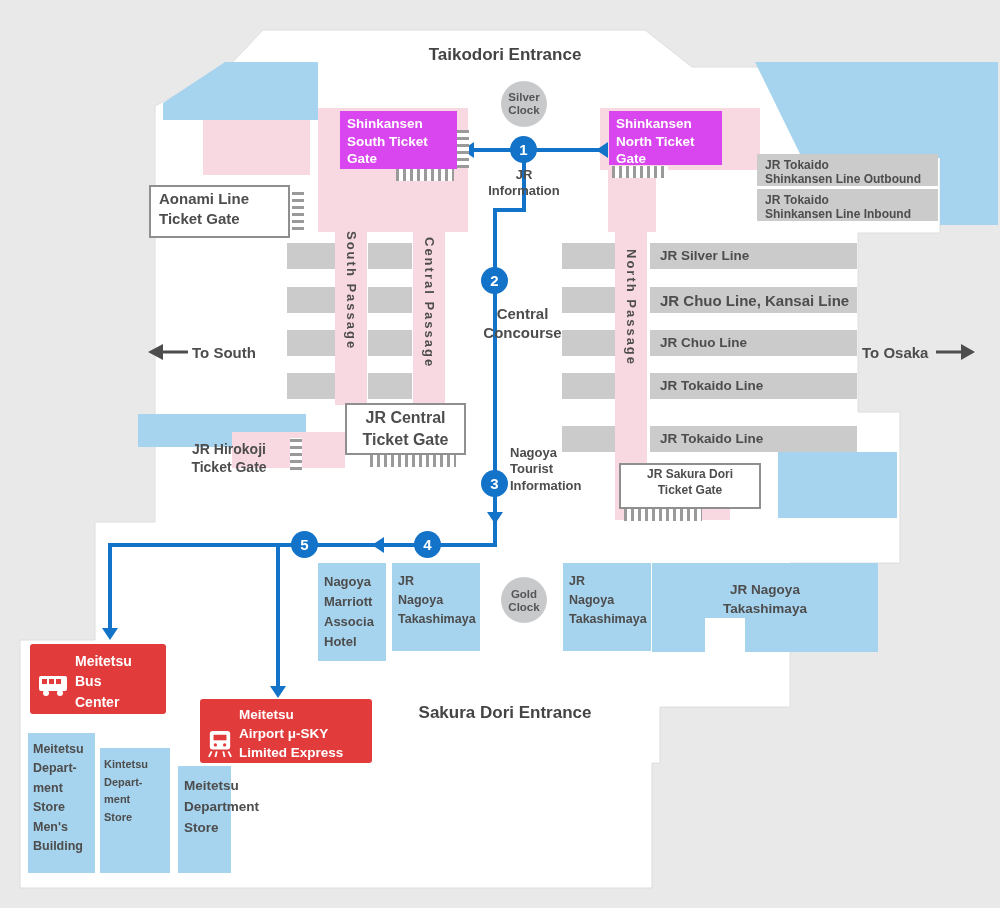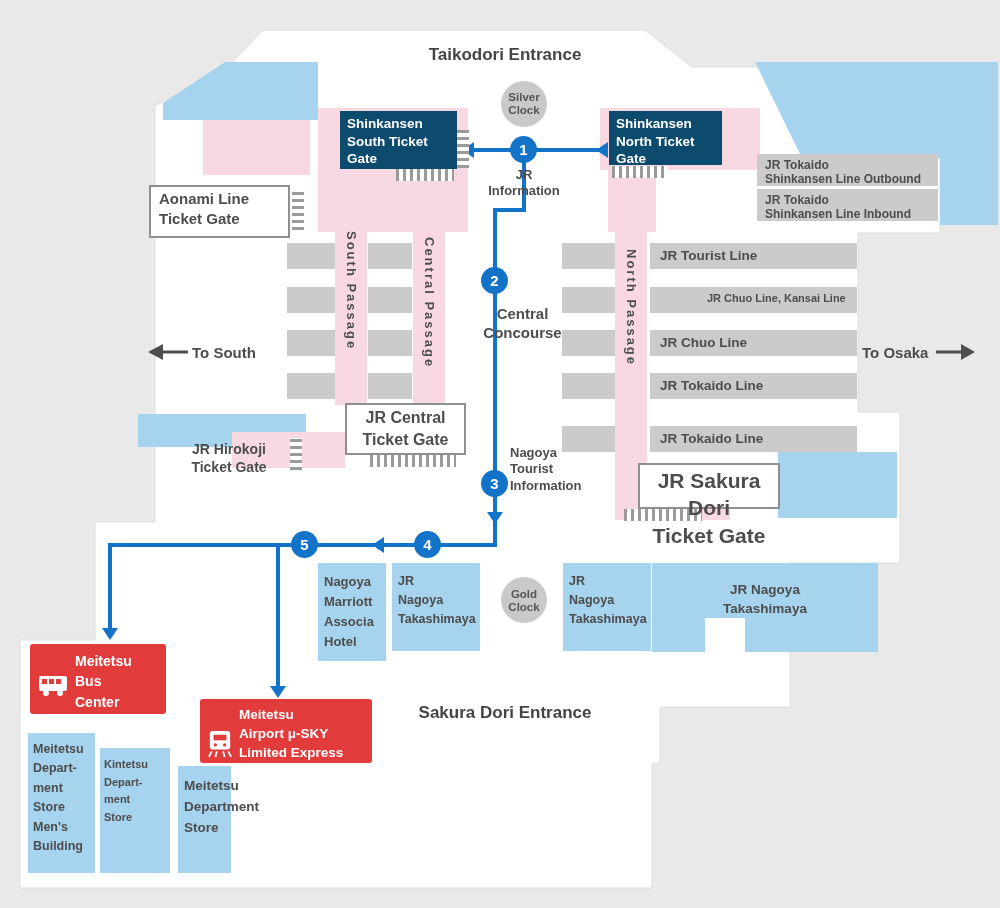--- a/index.html
+++ b/index.html
@@ -1,21 +1,21 @@
 <!DOCTYPE html>
 <html><head>
 <meta charset="utf-8">
 <style>
   html,body{margin:0;padding:0;}
   body{background:#e9e9e9;font-family:"Liberation Sans",sans-serif;}
   #stage{position:relative;width:1000px;height:908px;background:#e9e9e9;overflow:hidden;}
   .abs{position:absolute;}
   .lbl{position:absolute;font-weight:bold;color:#4d4d4d;white-space:pre-line;line-height:1.25;}
   .center{text-align:center;}
-  .bluebox{position:absolute;background:#0c4a6e;color:#fff;font-weight:bold;white-space:pre-line;
+  .bluebox{position:absolute;background:#d946ef;color:#fff;font-weight:bold;white-space:pre-line;
            padding:4px 7px;line-height:1.3;font-size:13.5px;box-sizing:border-box;}
   .whitebox{position:absolute;background:#fff;border:2px solid #8f8f8f;color:#4d4d4d;font-weight:bold;
             white-space:pre-line;line-height:1.35;box-sizing:border-box;}
   .redbox{position:absolute;background:#e23b3b;color:#fff;font-weight:bold;white-space:pre-line;
           border-radius:3px;box-sizing:border-box;display:flex;align-items:flex-start;gap:7px;padding:7px 8px;}
   .stop{position:absolute;width:27px;height:27px;border-radius:50%;background:#1273c8;color:#fff;
         font-weight:bold;font-size:15px;line-height:27px;text-align:center;}
   .hatch-h{position:absolute;background:repeating-linear-gradient(90deg,#9a9a9a 0 3px,#ffffff 3px 7px);}
   .hatch-v{position:absolute;background:repeating-linear-gradient(0deg,#9a9a9a 0 3px,#ffffff 3px 7px);}
   .vwrap{position:absolute;display:flex;align-items:center;justify-content:center;}
@@ -120,37 +120,37 @@
   <div class="bluebox" style="left:340px;top:111px;width:117px;height:58px;">Shinkansen
 South Ticket
 Gate</div>
   <div class="bluebox" style="left:609px;top:111px;width:113px;height:54px;">Shinkansen
 North Ticket
 Gate</div>
   <div class="whitebox" style="left:149px;top:185px;width:141px;height:53px;font-size:15px;padding:2px 8px;">Aonami Line
 Ticket Gate</div>
   <div class="whitebox center" style="left:345px;top:403px;width:121px;height:52px;font-size:16px;line-height:1.4;padding-top:2px;">JR Central
 Ticket Gate</div>
-  <div class="whitebox center" style="left:619px;top:463px;width:142px;height:46px;font-size:21px;line-height:1.3;padding-top:2px;margin-left:19px;">JR Sakura Dori
+  <div class="whitebox center" style="left:619px;top:463px;width:142px;height:46px;font-size:12px;line-height:1.3;padding-top:2px;">JR Sakura Dori
 Ticket Gate</div>
   <div class="lbl center" style="left:168px;top:441px;width:122px;font-size:14px;">JR Hirokoji
 Ticket Gate</div>
 
   <div class="lbl center" style="left:477px;top:167px;width:94px;font-size:13px;">JR
 Information</div>
   <div class="lbl" style="left:510px;top:445px;font-size:13px;">Nagoya
 Tourist
 Information</div>
 
   <div class="lbl" style="left:765px;top:158px;width:172px;font-size:12px;line-height:1.2;">JR Tokaido
 Shinkansen Line Outbound</div>
   <div class="lbl" style="left:765px;top:193px;width:172px;font-size:12px;line-height:1.2;">JR Tokaido
 Shinkansen Line Inbound</div>
-  <div class="lbl" style="left:660px;top:248px;font-size:13.5px;">JR Tourist Line</div>
-  <div class="lbl" style="left:660px;top:292px;font-size:11px;margin-left:47px;">JR Chuo Line, Kansai Line</div>
+  <div class="lbl" style="left:660px;top:248px;font-size:13.5px;">JR Silver Line</div>
+  <div class="lbl" style="left:660px;top:292px;font-size:15px;">JR Chuo Line, Kansai Line</div>
   <div class="lbl" style="left:660px;top:335px;font-size:13.5px;">JR Chuo Line</div>
   <div class="lbl" style="left:660px;top:378px;font-size:13.5px;">JR Tokaido Line</div>
   <div class="lbl" style="left:660px;top:431px;font-size:13.5px;">JR Tokaido Line</div>
 
   <div class="lbl" style="left:192px;top:344px;font-size:15px;">To South</div>
   <div class="lbl" style="left:862px;top:344px;width:70px;font-size:15px;">To Osaka</div>
 
   <div class="vwrap" style="left:335px;top:180px;width:32px;height:222px;">
     <span class="vtext">South Passage</span>
   </div>

